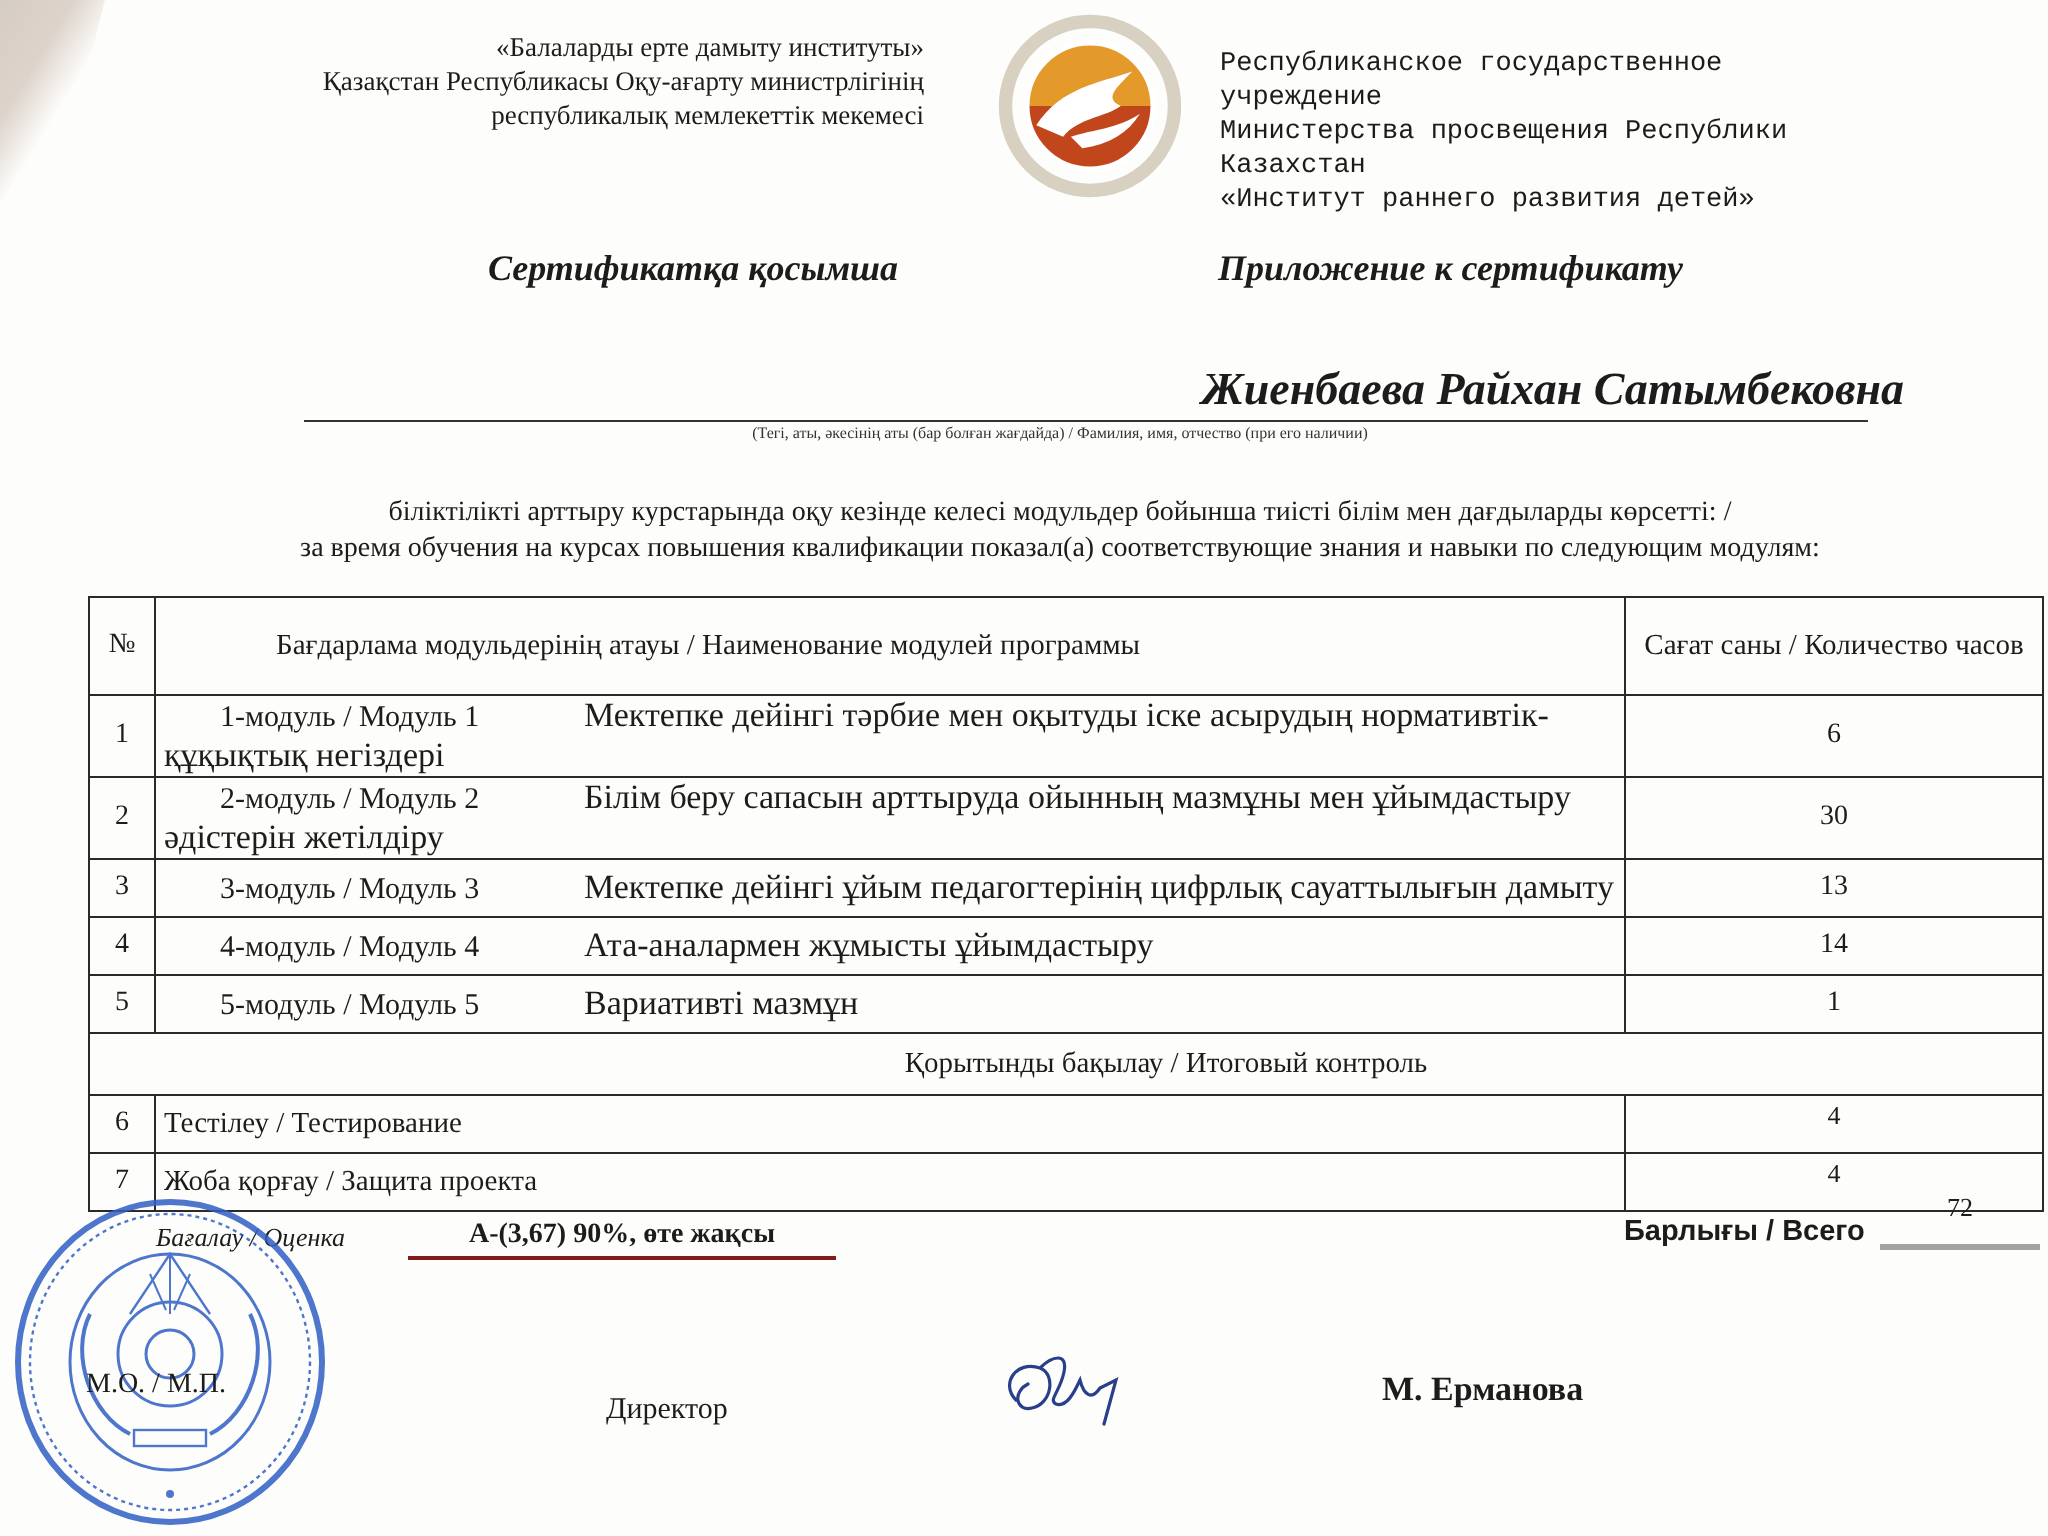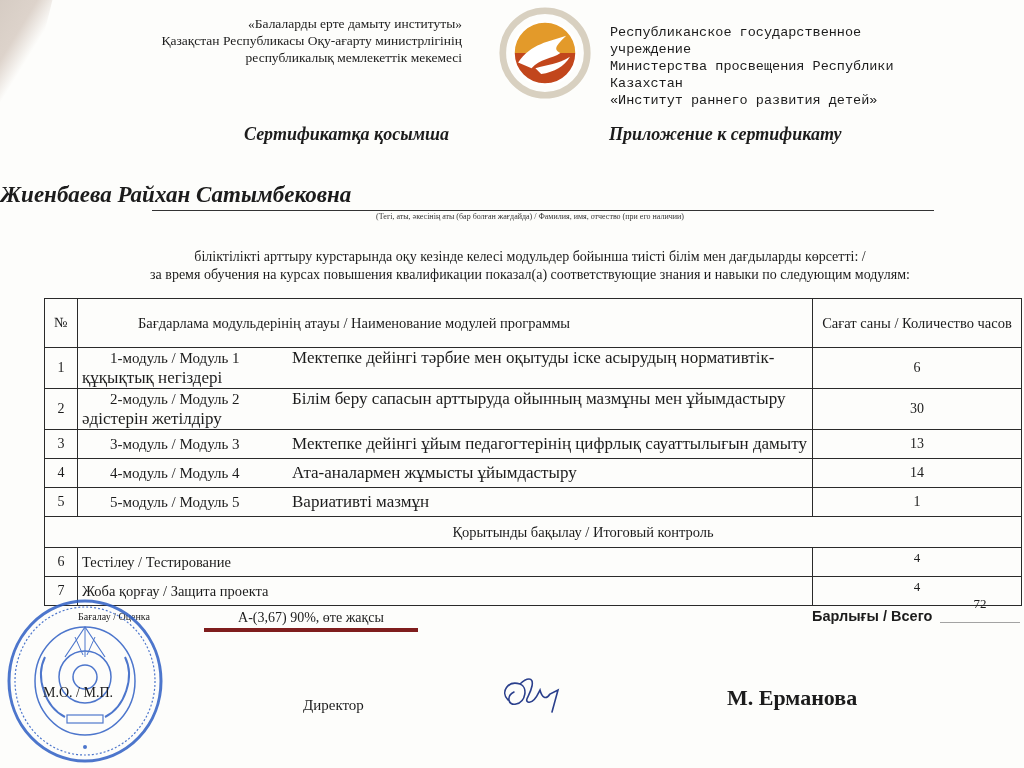--- a/index.html
+++ b/index.html
@@ -24,21 +24,21 @@
   }
   .logo { position: absolute; left: 497px; top: 5px; width: 96px; height: 96px; }
   .subtitle {
     position: absolute; top: 100px; font-weight: bold; font-style: italic;
     font-size: 18px;
     margin-top: 24px;
   }
   .subtitle.kz { left: 244px; }
   .subtitle.ru { left: 609px; }
   .fio {
-    position: absolute; left: 0; top: 182px; width: 952px; text-align: left;
+    position: absolute; left: 0; top: 182px; width: 952px; text-align: right;
     font-weight: bold; font-style: italic; font-size: 23px;
   }
   .fio-line { position: absolute; left: 152px; top: 210px; width: 782px; border-top: 1px solid #333; }
   .fio-caption {
     position: absolute; left: 0; top: 212px; width: 1060px; text-align: center;
     font-size: 8px; color: #333;
   }
   .intro {
     position: absolute; left: 0; top: 248px; width: 1060px; text-align: center;
     font-size: 14px; line-height: 18px;
@@ -58,40 +58,40 @@
   .mod-desc { font-size: 17px; }
   .th-name { padding-left: 60px !important; font-size: 14.5px; }
   .th-hours { font-size: 14.5px; text-align: center !important; margin-top: 20px; }
   .section-row td { text-align: center !important; height: 30px !important; font-size: 14.5px; }
   .section-row td span { position: relative; left: 50px; }
   .ctrl-row td { height: 28px !important; }
   .ctrl-label { font-size: 14.5px; }
   .hours-val { font-size: 13px; position: relative; top: -4px; }
 
   .grade-line {
-    position: absolute; left: 78px; top: 611px; font-size: 10px;
+    position: absolute; left: 78px; top: 611px; font-size: 13px; font-style: italic;
   }
   .grade-value {
     position: absolute; left: 204px; top: 610px; width: 214px; text-align: center;
-    border-bottom: 4px solid #7f1d1d; font-size: 14px; padding-bottom: 2px;
+    border-bottom: 2px solid #7f1d1d; font-size: 14px; padding-bottom: 2px; font-weight: bold;
   }
   .total-label {
     position: absolute; left: 812px; top: 608px; font-weight: bold; font-size: 14.5px;
     font-family: Liberation Sans, sans-serif;
   }
   .total-value {
     position: absolute; left: 940px; top: 596px; width: 80px; text-align: center;
-    font-size: 13px; border-bottom: 1px solid #a3a3a3; padding-bottom: 10px;
+    font-size: 13px; border-bottom: 3px solid #a3a3a3; padding-bottom: 10px;
   }
   .mp { position: absolute; left: 43px; top: 685px; font-size: 14px; }
   .director {
     position: absolute; left: 303px; top: 697px; font-weight: normal; font-size: 15px;
   }
   .director-name {
-    position: absolute; left: 727px; top: 685px; font-weight: bold; font-size: 22px;
+    position: absolute; left: 691px; top: 685px; font-weight: bold; font-size: 17px;
   }
   .signature { position: absolute; left: 498px; top: 672px; width: 72px; height: 44px; }
   .stamp { position: absolute; left: 5px; top: 597px; width: 160px; height: 168px; opacity: 0.85; }
 </style>
 </head>
 <body>
 
 <div class="corner-shadow"></div>
 
 <div class="header-left">

